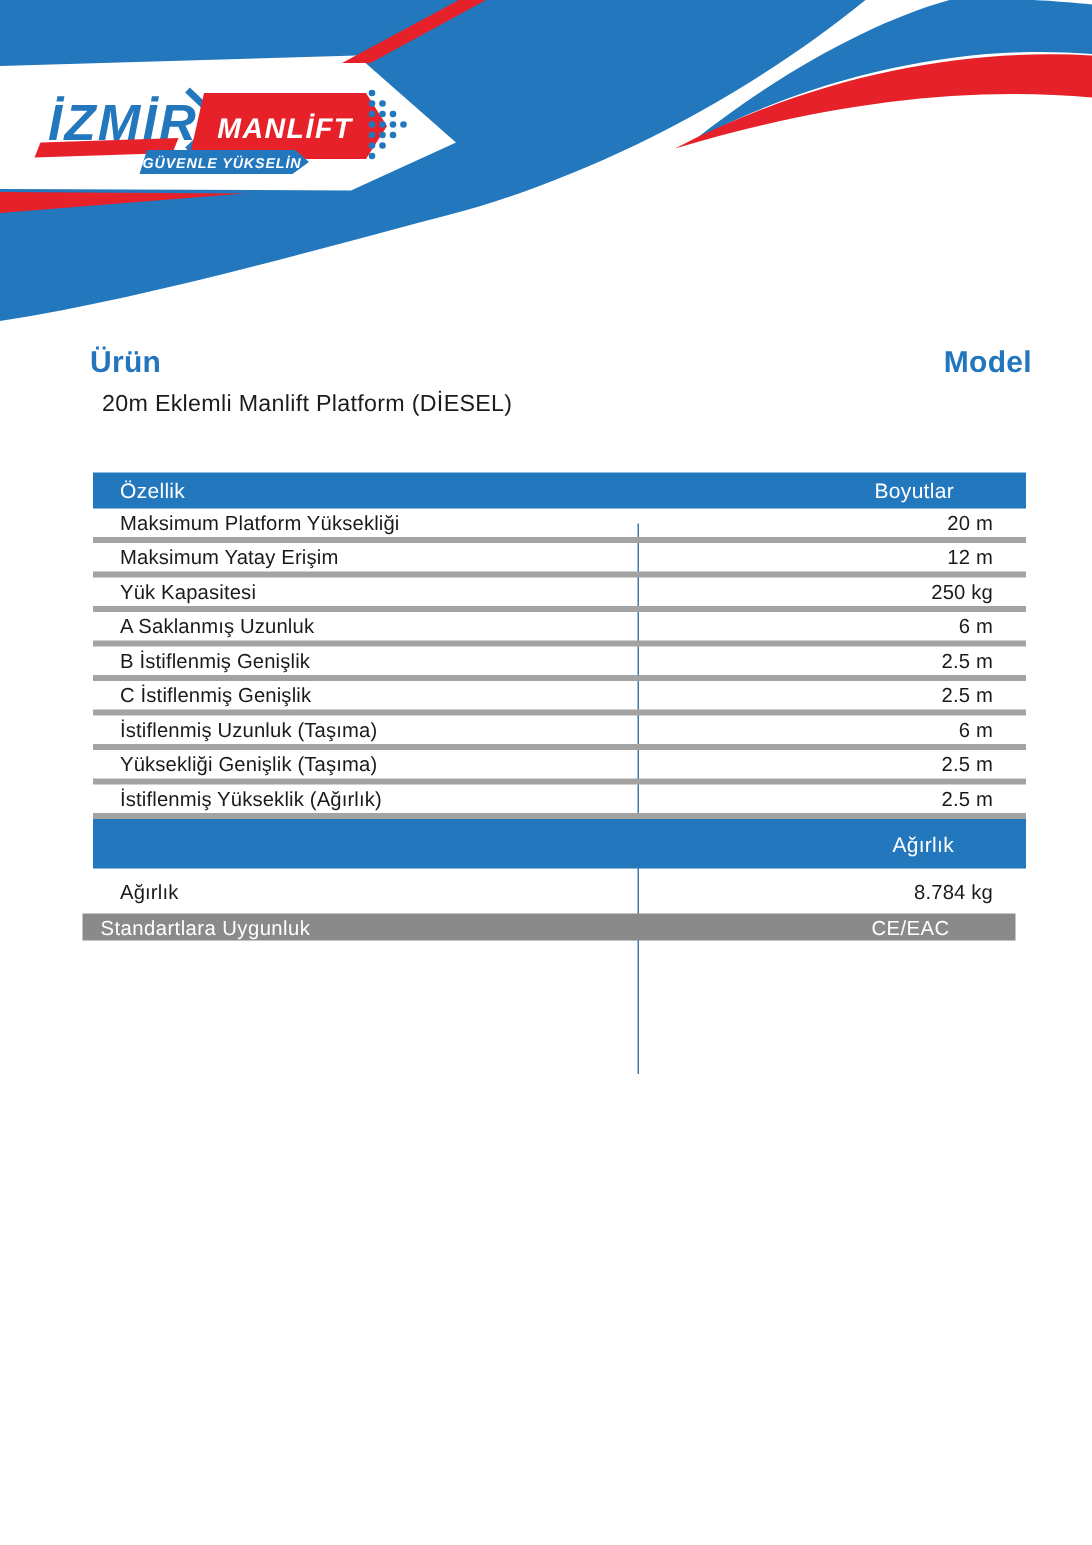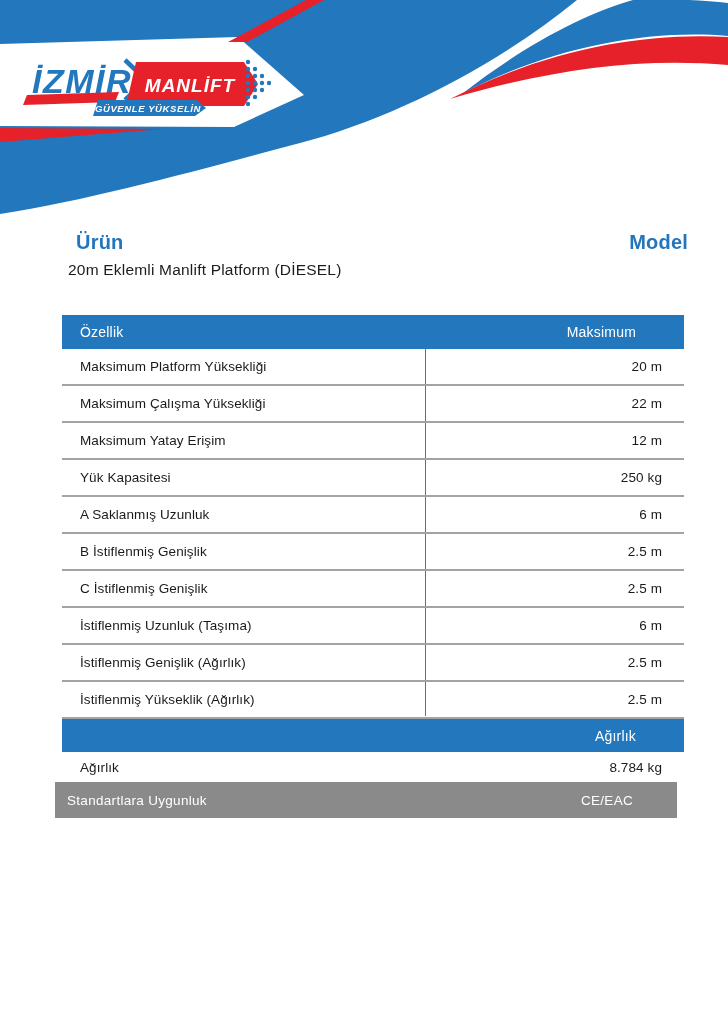--- a/index.html
+++ b/index.html
@@ -5,53 +5,53 @@
   * { margin:0; padding:0; box-sizing:border-box; }
   html,body { background:#e9e9e9; }
   body { font-family:"Liberation Sans", sans-serif; }
   .page {
     position:relative; width:728px; height:1030px; background:#ffffff;
     margin:0 auto; overflow:hidden;
   }
   .header-art { position:absolute; top:0; left:0; width:728px; height:220px; }
 
   .title-row {
-    position:absolute; top:231px; left:76px; right:40px;
+    position:absolute; top:231px; left:60px; right:40px;
     display:flex; justify-content:space-between; align-items:flex-start;gap:28px;
   }
   .title-row .t {
     color:#2376bd; font-size:20px; font-weight:bold; letter-spacing:0.2px;
   }
   .product-name {
     position:absolute; top:261px; left:68px;
     color:#1c1c1c; font-size:15.5px; font-weight:500; letter-spacing:0.2px;
   }
 
   .spec-table { position:absolute; top:315px; left:62px; width:622px; }
   .v-divider {
     position:absolute; left:363px; top:34px; width:1px; height:367px;
     background:#4279a6;
   }
   .band {
-    position:relative; height:34px; background:#2277bd; color:#ffffff;
+    position:relative; height:24px; background:#2277bd; color:#ffffff;
     display:flex; align-items:center; justify-content:space-between;
     padding:0 48px 0 18px; font-size:14px; letter-spacing:0.2px;
   }
   .band.weight { height:33px; justify-content:flex-end; }
   .srow {
-    position:relative; height:37px; display:flex; align-items:center;
+    position:relative; height:23px; display:flex; align-items:center;
     justify-content:space-between; padding:0 22px 0 18px;
-    border-bottom:2px solid #a3a3a3;
+    border-bottom:4px solid #a3a3a3;
     color:#1a1a1a; font-size:13.5px; letter-spacing:0.1px;
   }
   .srow.weight-row { height:30px; border-bottom:none; }
   .srow .lbl { white-space:nowrap; }
   .srow .val { white-space:nowrap; }
   .footer-band {
-    position:relative; margin-left:-7px; width:622px; height:36px;
+    position:relative; margin-left:-7px; width:622px; height:18px;
     background:#8a8a8b; color:#ffffff; display:flex; align-items:center;
     justify-content:space-between; padding:0 44px 0 12px;
     font-size:13.5px; letter-spacing:0.3px;
   }
 </style>
 </head>
 <body>
 
 <div class="page">
 
@@ -105,30 +105,26 @@
     <span class="t">Ürün</span>
     <span class="t">Model</span>
   </div>
   <div class="product-name">20m Eklemli Manlift Platform (DİESEL)</div>
 
   <div class="spec-table">
     <div class="v-divider"></div>
 
     <div class="band">
       <span>Özellik</span>
-      <span>Maksimum</span>
+      <span>Boyutlar</span>
     </div>
 
     <div class="srow">
       <span class="lbl">Maksimum Platform Yüksekliği</span>
       <span class="val">20 m</span>
-    </div>
-    <div class="srow">
-      <span class="lbl">Maksimum Çalışma Yüksekliği</span>
-      <span class="val">22 m</span>
     </div>
     <div class="srow">
       <span class="lbl">Maksimum Yatay Erişim</span>
       <span class="val">12 m</span>
     </div>
     <div class="srow">
       <span class="lbl">Yük Kapasitesi</span>
       <span class="val">250 kg</span>
     </div>
     <div class="srow">
@@ -141,21 +137,21 @@
     </div>
     <div class="srow">
       <span class="lbl">C İstiflenmiş Genişlik</span>
       <span class="val">2.5 m</span>
     </div>
     <div class="srow">
       <span class="lbl">İstiflenmiş Uzunluk (Taşıma)</span>
       <span class="val">6 m</span>
     </div>
     <div class="srow">
-      <span class="lbl">İstiflenmiş Genişlik (Ağırlık)</span>
+      <span class="lbl">Yüksekliği Genişlik (Taşıma)</span>
       <span class="val">2.5 m</span>
     </div>
     <div class="srow">
       <span class="lbl">İstiflenmiş Yükseklik (Ağırlık)</span>
       <span class="val">2.5 m</span>
     </div>
 
     <div class="band weight">
       <span>Ağırlık</span>
     </div>

